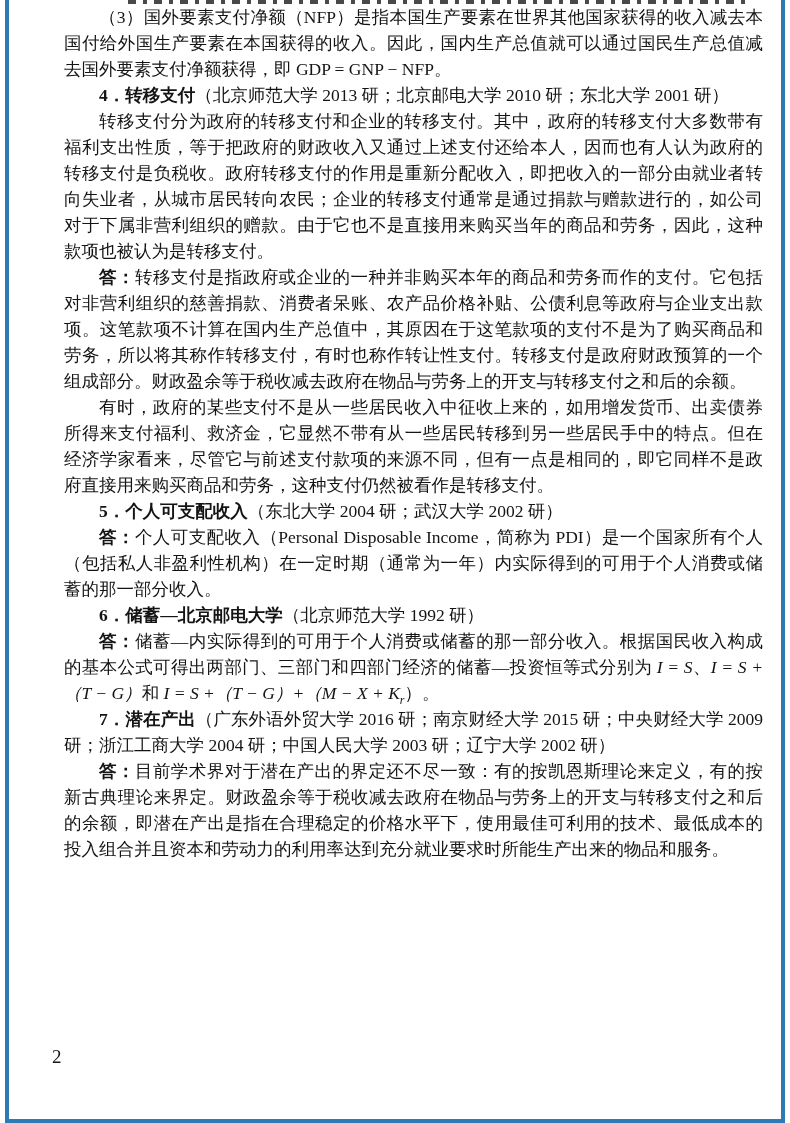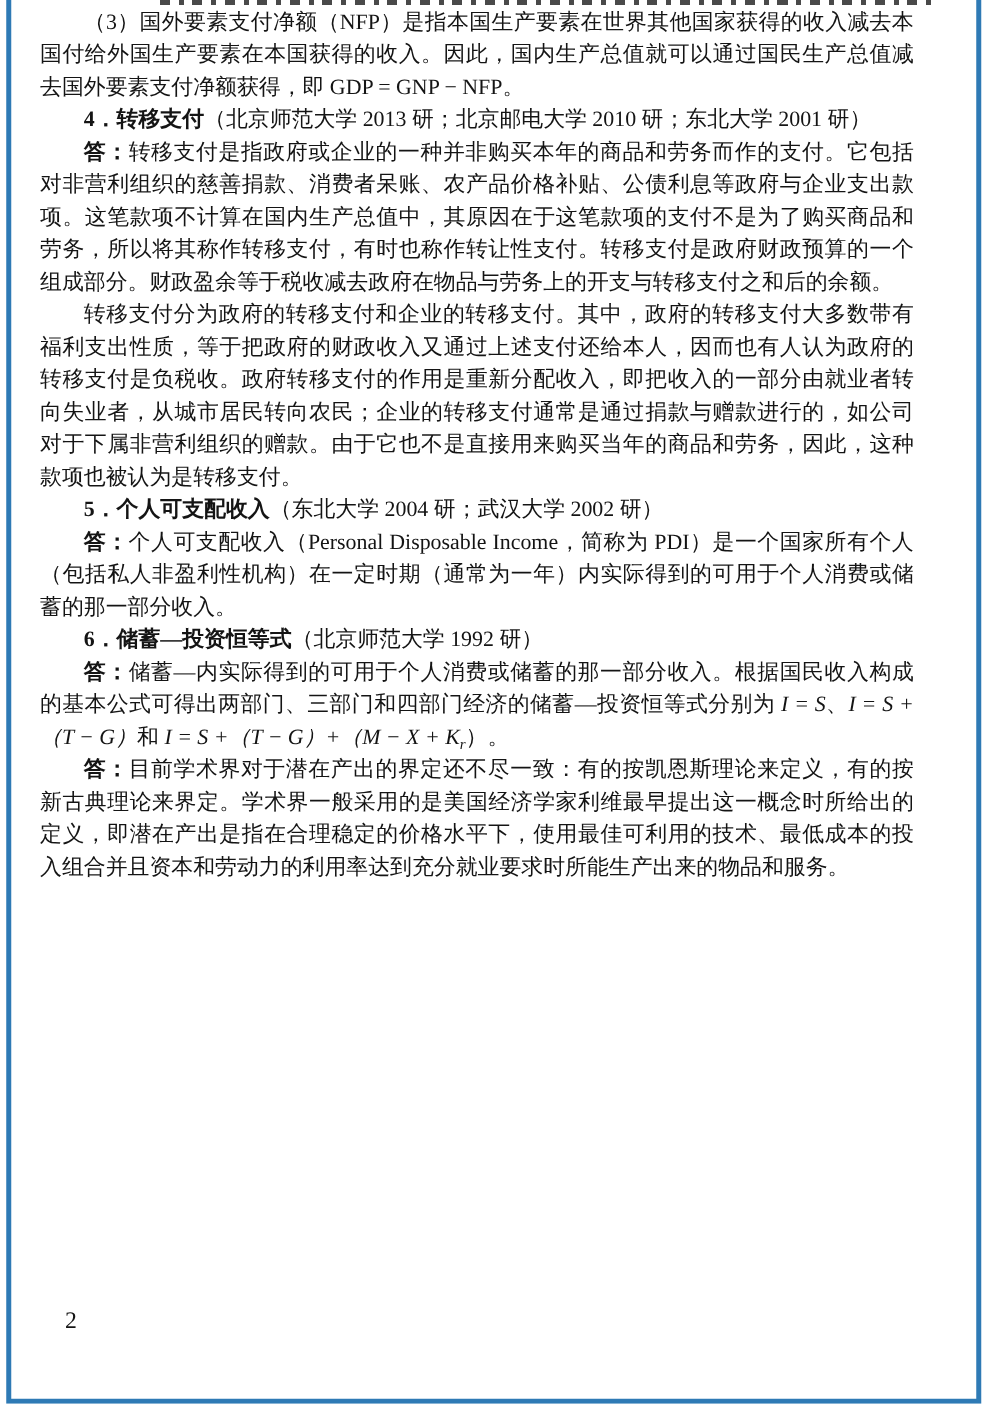--- a/index.html
+++ b/index.html
@@ -14,21 +14,21 @@
     box-sizing:border-box;border:4px solid #2e7ab5;
     pointer-events:none;
   }
   
   .topcut{
     position:absolute;left:128px;top:0;width:618px;height:4px;
     background:repeating-linear-gradient(90deg,#1c1c1c 0 8px,transparent 8px 15px,#1c1c1c 15px 19px,transparent 19px 26px);
     opacity:.8;
   }
   .content{
-    position:absolute;left:32px;top:4px;width:699px;
+    position:absolute;left:64px;top:4px;width:699px;
   }
   .content p{
     margin:0;
     font-size:17.5px;line-height:26px;
     text-align:justify;text-justify:inter-ideograph;
     text-indent:2em;
     word-break:break-all;
   }
   .hd{font-weight:700;font-style:normal;}
   .lbl{font-weight:700;}
@@ -44,33 +44,35 @@
 
 <div class="frame"></div>
 <div class="topcut"></div>
 
 <div class="content">
 
   <p>（3）国外要素支付净额（NFP）是指本国生产要素在世界其他国家获得的收入减去本国付给外国生产要素在本国获得的收入。因此，国内生产总值就可以通过国民生产总值减去国外要素支付净额获得，即 GDP = GNP − NFP。</p>
 
   <p><b class="hd">4．</b><b class="hd">转移支付</b><span>（北京师范大学 2013 研；北京邮电大学 2010 研；东北大学 2001 研）</span></p>
 
+  <p>转移支付分为政府的转移支付和企业的转移支付。其中，政府的转移支付大多数带有福利支出性质，等于把政府的财政收入又通过上述支付还给本人，因而也有人认为政府的转移支付是负税收。政府转移支付的作用是重新分配收入，即把收入的一部分由就业者转向失业者，从城市居民转向农民；企业的转移支付通常是通过捐款与赠款进行的，如公司对于下属非营利组织的赠款。由于它也不是直接用来购买当年的商品和劳务，因此，这种款项也被认为是转移支付。</p>
+
   <p><b class="lbl">答：</b><span>转移支付是指政府或企业的一种并非购买本年的商品和劳务而作的支付。它包括对非营利组织的慈善捐款、消费者呆账、农产品价格补贴、公债利息等政府与企业支出款项。这笔款项不计算在国内生产总值中，其原因在于这笔款项的支付不是为了购买商品和劳务，所以将其称作转移支付，有时也称作转让性支付。转移支付是政府财政预算的一个组成部分。财政盈余等于税收减去政府在物品与劳务上的开支与转移支付之和后的余额。</span></p>
 
-  <p>转移支付分为政府的转移支付和企业的转移支付。其中，政府的转移支付大多数带有福利支出性质，等于把政府的财政收入又通过上述支付还给本人，因而也有人认为政府的转移支付是负税收。政府转移支付的作用是重新分配收入，即把收入的一部分由就业者转向失业者，从城市居民转向农民；企业的转移支付通常是通过捐款与赠款进行的，如公司对于下属非营利组织的赠款。由于它也不是直接用来购买当年的商品和劳务，因此，这种款项也被认为是转移支付。</p>
-
+  <p>有时，政府的某些支付不是从一些居民收入中征收上来的，如用增发货币、出卖债券所得来支付福利、救济金，它显然不带有从一些居民转移到另一些居民手中的特点。但在经济学家看来，尽管它与前述支付款项的来源不同，但有一点是相同的，即它同样不是政府直接用来购买商品和劳务，这种支付仍然被看作是转移支付。</p>
 
   <p><b class="hd">5．</b><b class="hd">个人可支配收入</b><span>（东北大学 2004 研；武汉大学 2002 研）</span></p>
 
   <p><b class="lbl">答：</b><span>个人可支配收入（Personal Disposable Income，简称为 PDI）是一个国家所有个人（包括私人非盈利性机构）在一定时期（通常为一年）内实际得到的可用于个人消费或储蓄的那一部分收入。</span></p>
 
 
-  <p><b class="hd">6．</b><b class="hd">储蓄—投资恒等式</b><span>（北京师范大学 1992 研）</span></p>
+  <p><b class="hd">6．</b><b class="hd">储蓄—北京邮电大学</b><span>（北京师范大学 1992 研）</span></p>
 
   <p><b class="lbl">答：</b><span>储蓄—内实际得到的可用于个人消费或储蓄的那一部分收入。根据国民收入构成的基本公式可得出两部门、三部门和四部门经济的储蓄—投资恒等式分别为 </span><i class="m">I = S</i><span>、</span><i class="m">I = S +（T − G）</i><span>和 </span><i class="m">I = S +（T − G）+（M − X + K</i><sub class="m-sub"><i class="m">r</i></sub><span>）。</span></p>
 
 
+  <p><b class="hd">7．</b><b class="hd">潜在产出</b><span>（广东外语外贸大学 2016 研；南京财经大学 2015 研；中央财经大学 2009 研；浙江工商大学 2004 研；中国人民大学 2003 研；辽宁大学 2002 研）</span></p>
 
-  <p><b class="lbl">答：</b><span>目前学术界对于潜在产出的界定还不尽一致：有的按凯恩斯理论来定义，有的按新古典理论来界定。学术界一般采用的是美国经济学家利维最早提出这一概念时所给出的定义，即潜在产出是指在合理稳定的价格水平下，使用最佳可利用的技术、最低成本的投入组合并且资本和劳动力的利用率达到充分就业要求时所能生产出来的物品和服务。</span></p>
+  <p><b class="lbl">答：</b><span>目前学术界对于潜在产出的界定还不尽一致：有的按凯恩斯理论来定义，有的按新古典理论来界定。财政盈余等于税收减去政府在物品与劳务上的开支与转移支付之和后的余额，即潜在产出是指在合理稳定的价格水平下，使用最佳可利用的技术、最低成本的投入组合并且资本和劳动力的利用率达到充分就业要求时所能生产出来的物品和服务。</span></p>
 
 </div>
 
 <div class="pagenum">2</div>
 
 </body></html>

